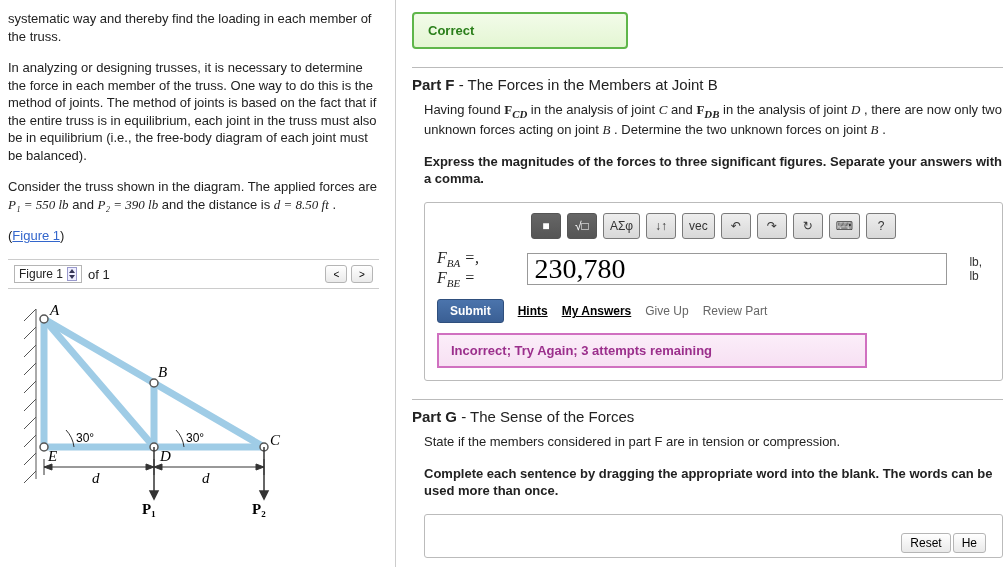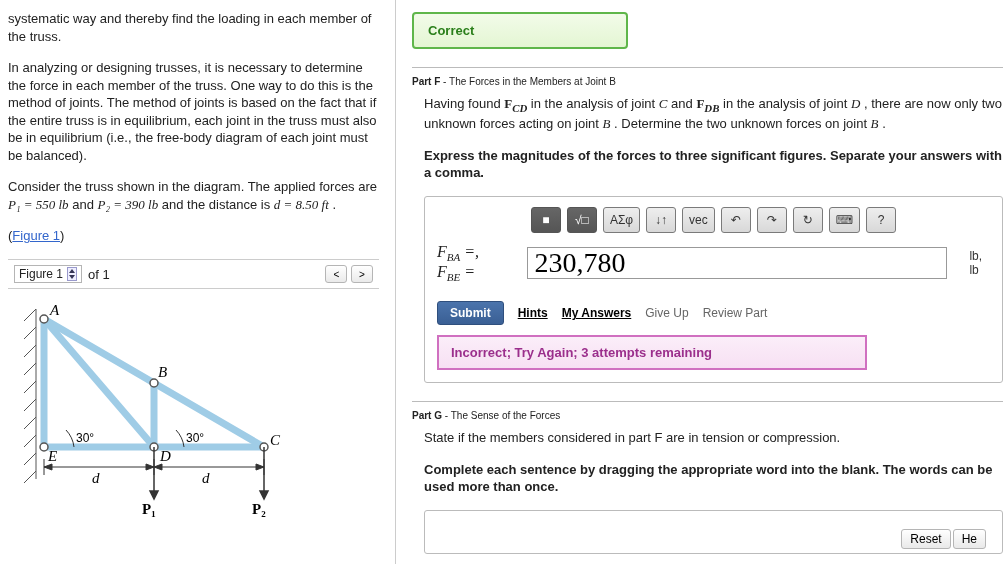--- a/index.html
+++ b/index.html
@@ -82,21 +82,21 @@
     border: 2px solid #5fb64a;
     border-radius: 4px;
     padding: 9px 14px;
     width: 216px;
     color: #2a7f1a;
     font-weight: bold;
     background: linear-gradient(#f2fbe9,#e4f6d3);
     margin: 6px 0 18px 0;
   }
   .part-sep { border-top: 1px solid #bbb; margin: 6px 0 8px 0; }
-  .part-title { margin: 8px 0 8px 0; font-size: 10px; }
+  .part-title { margin: 8px 0 8px 0; font-size: 15px; }
   .part-title b { font-weight: bold; }
   .part-body { padding: 0 0 0 12px; }
   .boldline { font-weight: bold; }
   .answer-panel {
     border: 1px solid #bbb;
     border-radius: 3px;
     margin-top: 10px;
     padding: 10px 12px 12px 12px;
     background: #fff;
   }
@@ -127,21 +127,21 @@
   .answer-input {
     flex: 0 0 auto;
     border: 1px solid #999;
     font-family: "Times New Roman", Times, serif;
     font-size: 28px;
     padding: 2px 6px;
     width: 420px;
     height: 32px;
   }
   .unit { font-family: Arial; font-size: 12px; color:#333; margin-left:auto; }
-  .actions { margin-top: 18px; display: flex; align-items: center; gap: 14px; font-size: 12px; }
+  .actions { margin-top: 10px; display: flex; align-items: center; gap: 14px; font-size: 12px; }
   .submit-btn {
     background: linear-gradient(#4b74ac,#3a5f94);
     color:#fff;
     border: 1px solid #2f4f7d;
     border-radius: 3px;
     padding: 4px 12px;
     font-weight: bold;
     font-size: 12px;
     cursor: pointer;
   }

